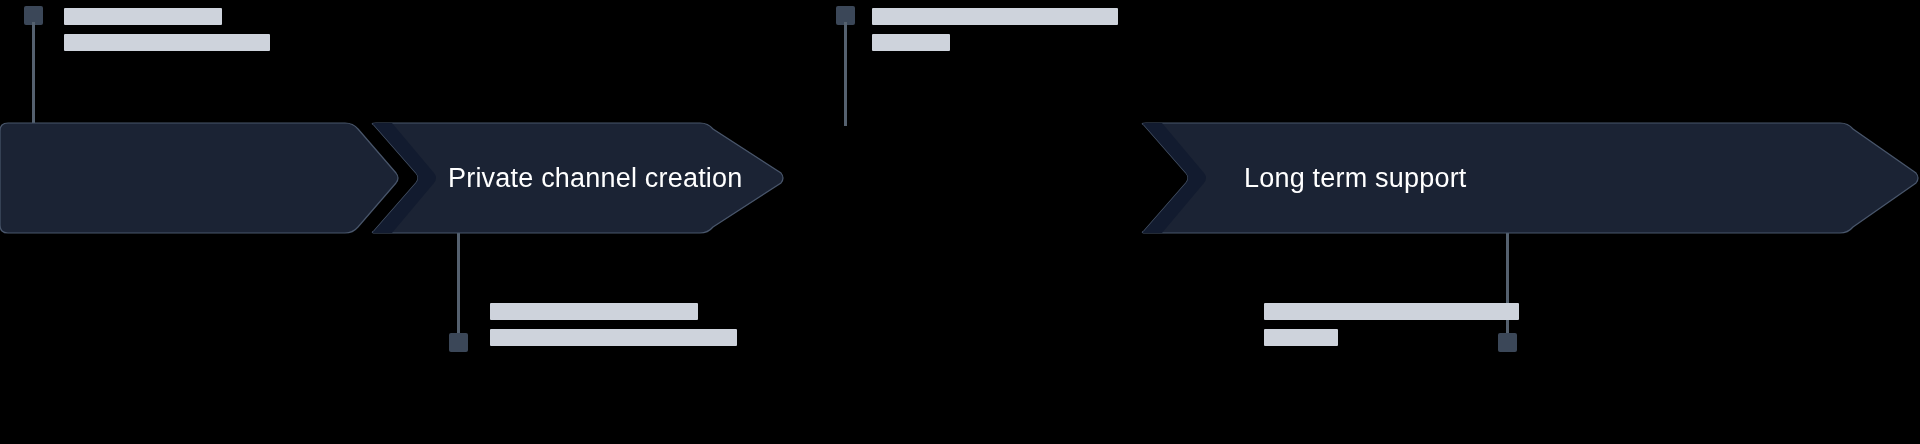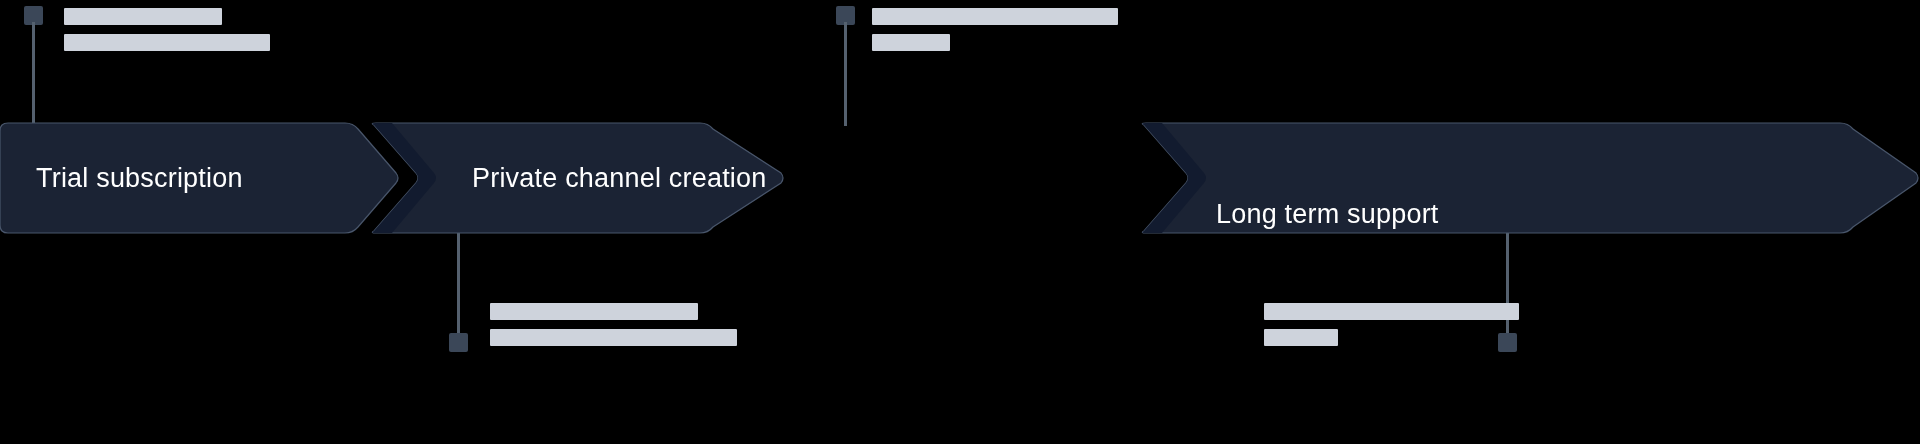--- a/index.html
+++ b/index.html
@@ -43,38 +43,37 @@
     <div class="ln" style="width:246px;height:17px;"></div>
     <div class="ln" style="width:78px;height:17px;"></div>
   </div>
 
   <div class="band">
 
     <div class="seg" style="left:0px;width:400px;z-index:4;">
       <svg viewBox="0 0 400 110" preserveAspectRatio="none">
         <path d="M 0 8 Q 0 0 8 0 L 345 0 Q 353 0 358 6 L 396 50 Q 400 55 396 60 L 358 104 Q 353 110 345 110 L 8 110 Q 0 110 0 102 Z" fill="#1b2334" stroke="#49566b" stroke-width="1.2"></path>
       </svg>
-      <div class="label" style="left:36px;">Trial subscription</div>
     </div>
 
     <div class="seg" style="left:370px;width:415px;z-index:3;">
       <svg viewBox="0 0 415 110" preserveAspectRatio="none">
         <path d="M 4 2 Q 0 0 6 0 L 330 0 Q 338 0 343 6 L 411 50 Q 415 55 411 60 L 343 104 Q 338 110 330 110 L 6 110 Q 0 110 4 108 L 46 60 Q 50 55 46 50 Z" fill="#1b2334" stroke="#49566b" stroke-width="1.2"></path>
         <path d="M 4 2 Q 0 0 6 0 L 22 0 L 64 50 Q 68 55 64 60 L 22 110 L 6 110 Q 0 110 4 108 L 46 60 Q 50 55 46 50 Z" fill="#121b2f" stroke="none"></path>
       </svg>
-      <div class="label" style="left:78px;margin-left:24px;">Private channel creation</div>
+      <div class="label" style="left:78px;">Private channel creation</div>
     </div>
 
 
     <div class="seg" style="left:1140px;width:780px;z-index:1;">
       <svg viewBox="0 0 780 110" preserveAspectRatio="none">
         <path d="M 4 2 Q 0 0 6 0 L 700 0 Q 708 0 713 6 L 776 50 Q 780 55 776 60 L 713 104 Q 708 110 700 110 L 6 110 Q 0 110 4 108 L 46 60 Q 50 55 46 50 Z" fill="#1b2334" stroke="#49566b" stroke-width="1.2"></path>
         <path d="M 4 2 Q 0 0 6 0 L 22 0 L 64 50 Q 68 55 64 60 L 22 110 L 6 110 Q 0 110 4 108 L 46 60 Q 50 55 46 50 Z" fill="#121b2f" stroke="none"></path>
       </svg>
-      <div class="label" style="left:76px;margin-top:36px;">Long term support</div>
+      <div class="label" style="left:104px;">Long term support</div>
     </div>
 
   </div>
 
   <div class="conn" style="left:457px;top:231px;height:106px;"></div>
   <div class="node" style="left:449px;top:333px;"></div>
   <div class="anno" style="left:490px;top:303px;">
     <div class="ln" style="width:208px;height:17px;"></div>
     <div class="ln" style="width:247px;height:17px;"></div>
   </div>

